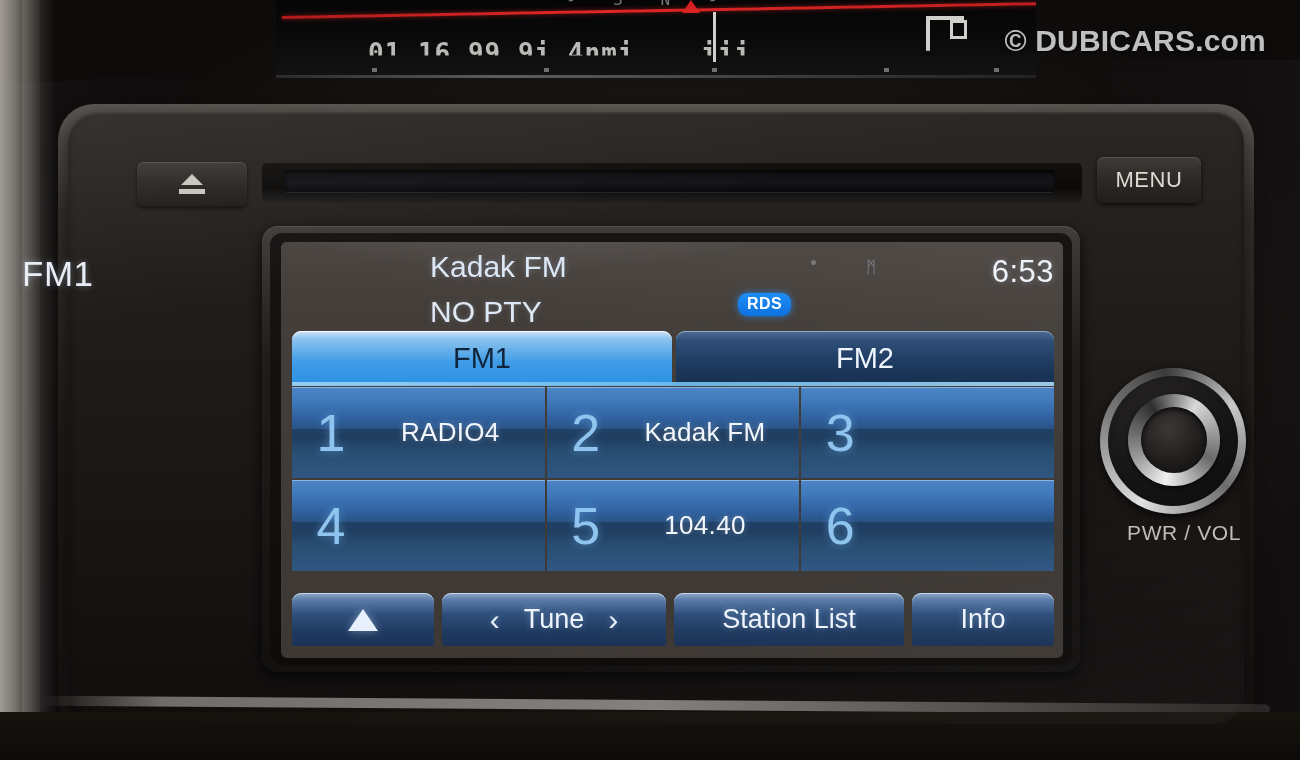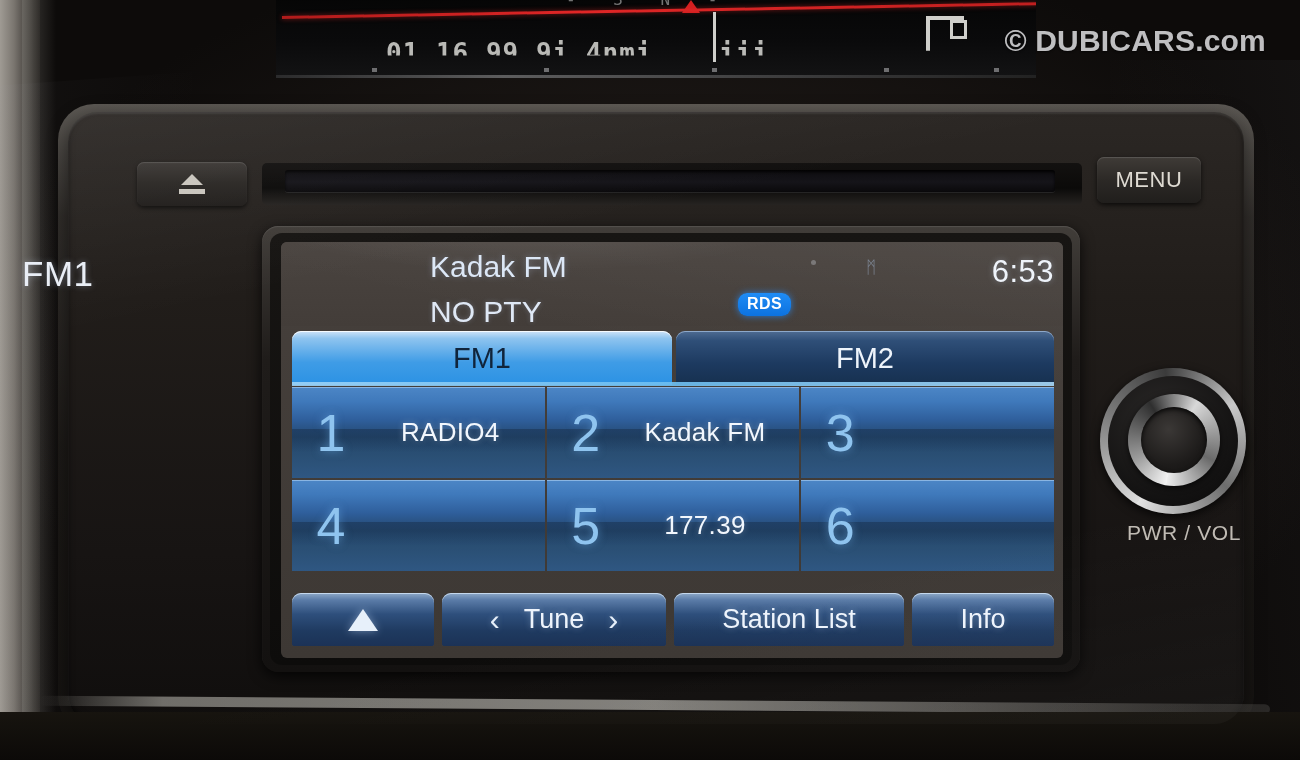--- a/index.html
+++ b/index.html
@@ -122,21 +122,21 @@
     background: #d8d8d4;
   }
   .cluster-sep {
     position: absolute;
     left: 437px; top: 18px;
     width: 3px; height: 50px;
     background: #cfcfcb;
   }
   .cluster-line2 {
     position: absolute;
-    left: 110px; top: 44px;
+    left: 92px; top: 44px;
     font-family: "DejaVu Sans Mono", monospace;
     font-size: 26px;
     font-weight: bold;
     letter-spacing: 1px;
     color: #c9c9c5;
     opacity: .92;
     white-space: nowrap;
     clip-path: inset(0 0 42% 0);
   }
   .cluster-right-glyph {
@@ -682,21 +682,21 @@
       <span class="preset-name">Kadak FM</span>
     </div>
     <div class="preset">
       <span class="preset-num">3</span>
     </div>
     <div class="preset">
       <span class="preset-num">4</span>
     </div>
     <div class="preset">
       <span class="preset-num">5</span>
-      <span class="preset-name">177.39</span>
+      <span class="preset-name">104.40</span>
     </div>
     <div class="preset">
       <span class="preset-num">6</span>
     </div>
   </div>
 
   <div class="botbar">
     <div class="botbtn bb-up">
       <span class="up-tri"></span>
     </div>

